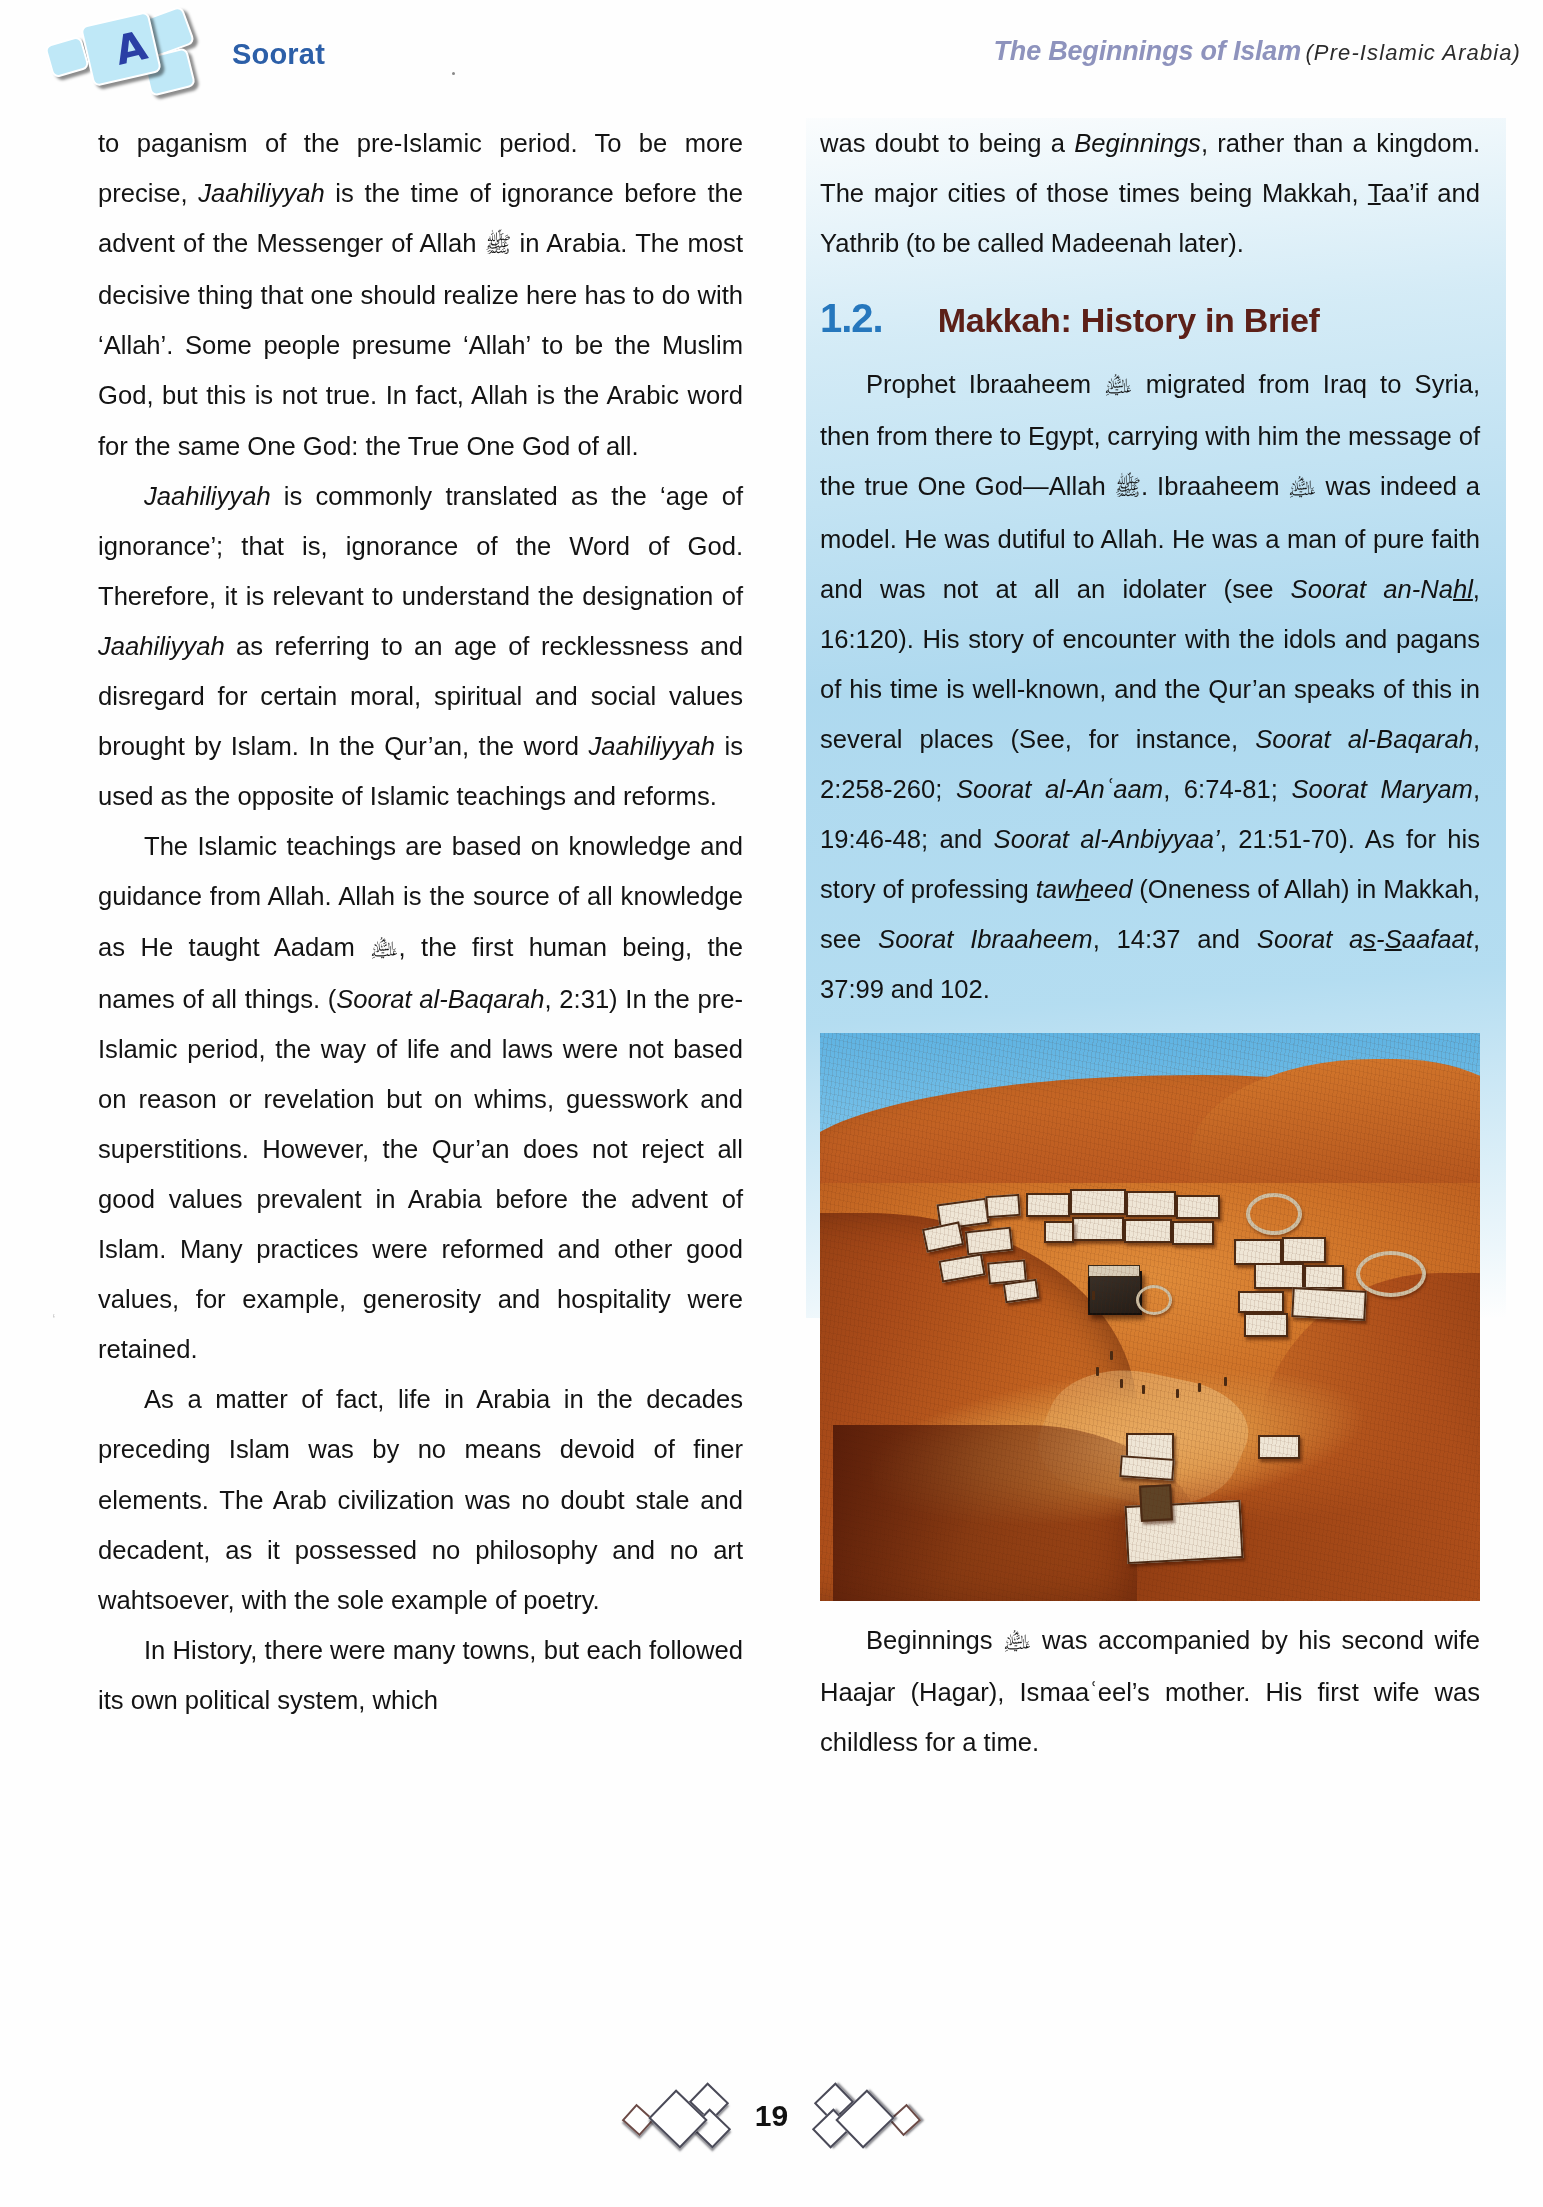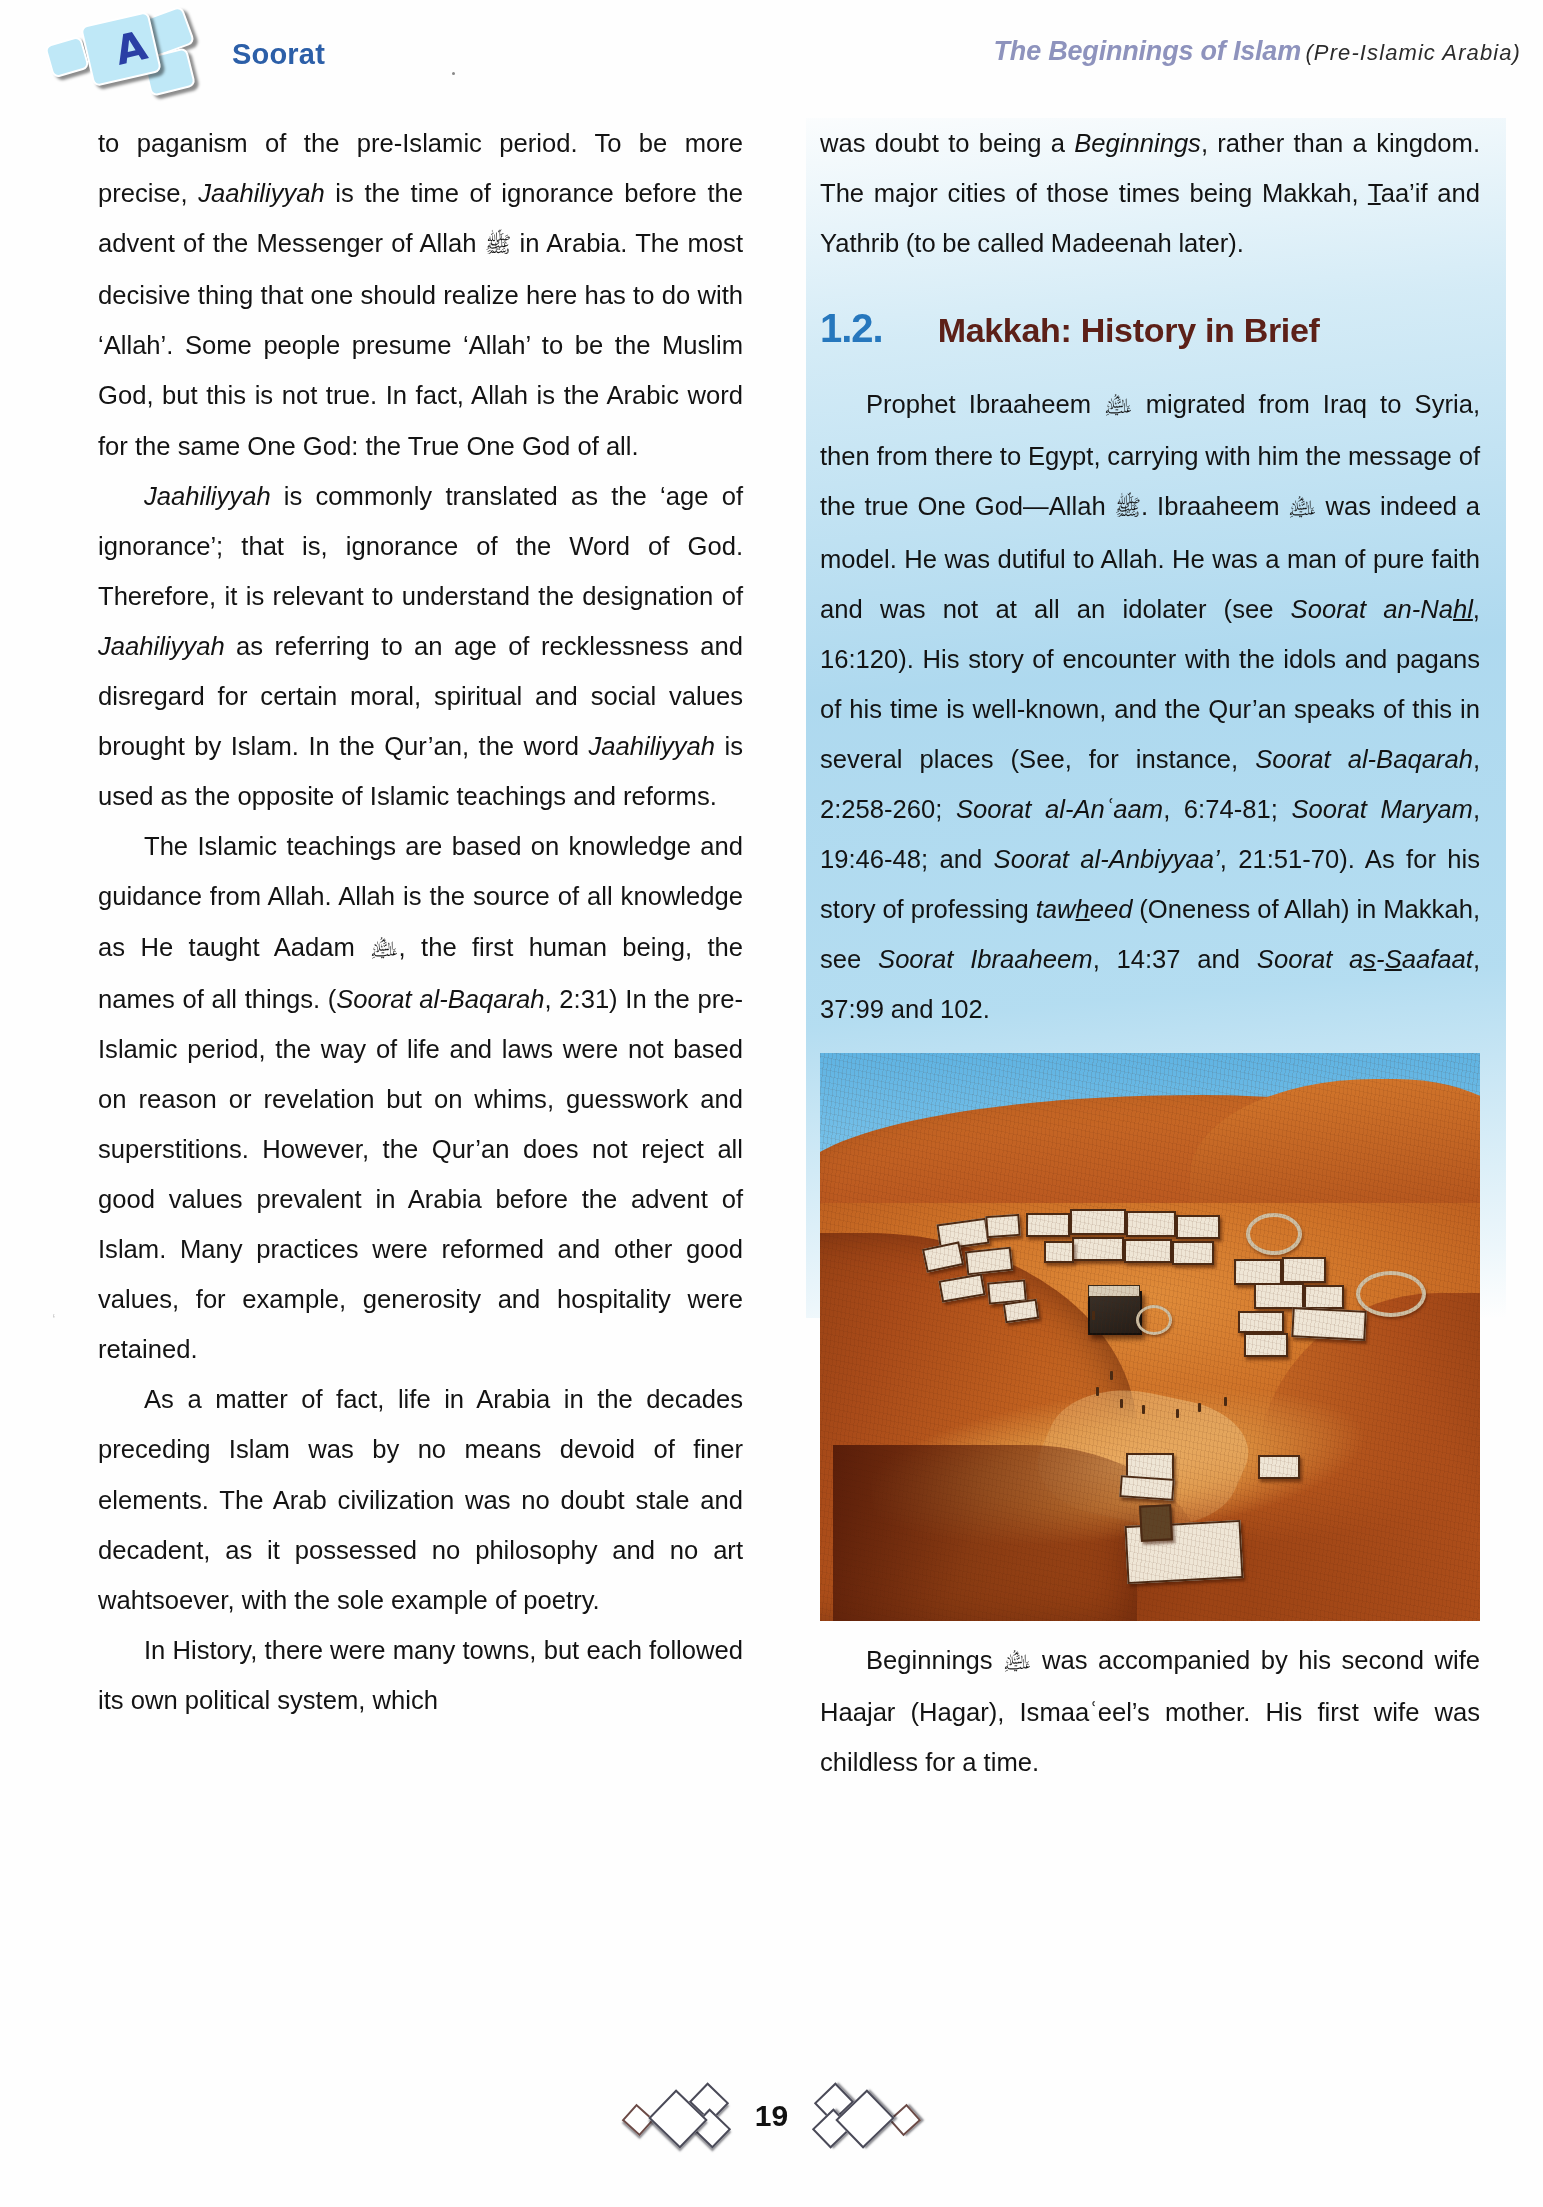--- a/index.html
+++ b/index.html
@@ -132,21 +132,21 @@
         rgba(176,219,240,0.95) 72%,
         rgba(208,234,246,0.4) 94%,
         rgba(255,255,255,0) 100%);
     z-index: 0;
   }
   .col-right { z-index: 2; }
 
   
   .sec-heading {
     margin: 22px 0 4px 0;
-    line-height: 76px;
+    line-height: 56px;
   }
   .sec-num {
     font-size: 40px;
     font-weight: bold;
     color: #2677bd;
     letter-spacing: -1px;
   }
   .sec-title {
     font-size: 34px;
     font-weight: bold;

